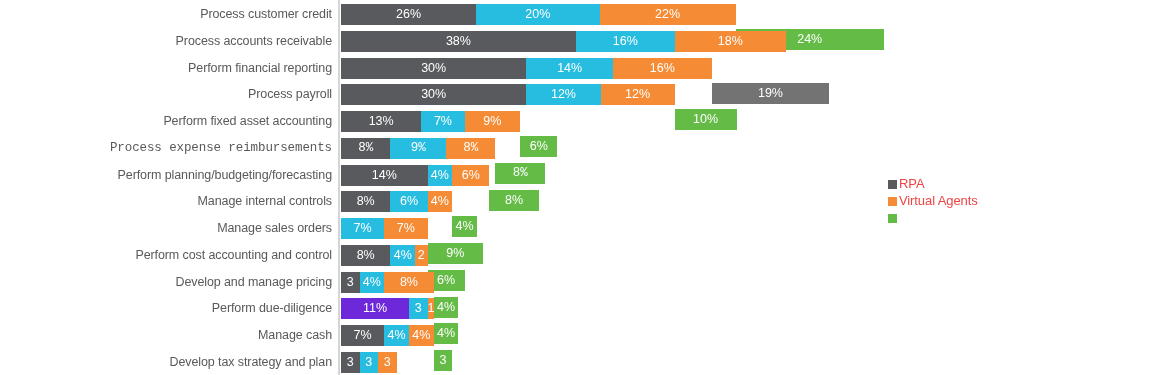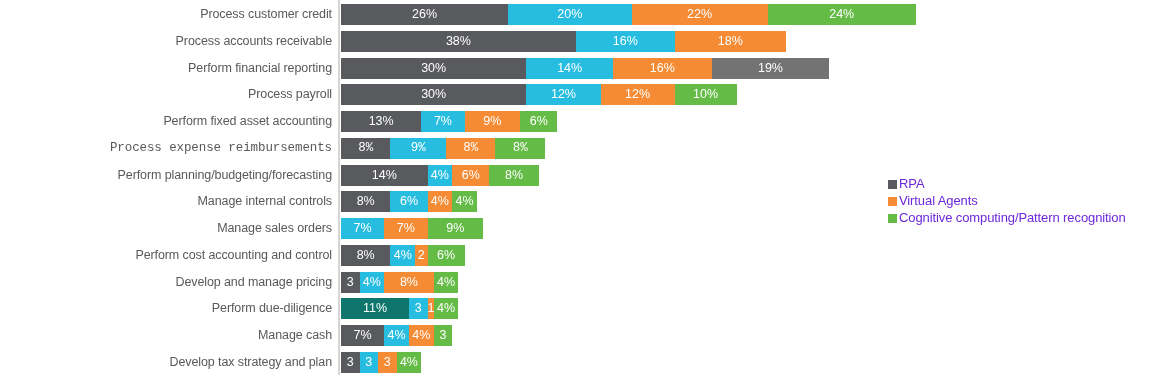--- a/index.html
+++ b/index.html
@@ -69,21 +69,21 @@
     color: #ffffff;
     font-size: 12.5px;
     text-align: center;
     overflow: hidden;
     white-space: nowrap;
     box-sizing: border-box;
   }
   .seg.s0 { background: #595a5e; }
   .seg.s1 { background: #27bde0; }
   .seg.s2 { background: #f58b34; }
-  .seg.s3 { background: #64bb46; }
+  .seg.s3 { background: #64bb46; margin-top: 25px; }
 
   .legend {
     position: absolute;
     left: 888px;
     top: 176px;
     width: 280px;
   }
   .legend-item {
     display: flex;
     flex-direction: row;
@@ -92,37 +92,37 @@
     margin-bottom: 1px;
   }
   .legend-swatch {
     width: 9px;
     height: 9px;
     flex: 0 0 9px;
     margin-right: 2px;
   }
   .legend-label {
     font-size: 13px;
-    color: #6d28d9;
+    color: #ef4444;
     line-height: 16px;
     white-space: nowrap;
     letter-spacing: -0.1px;
   }
 </style>
 </head>
 <body>
 
 <div id="chart-root">
   <div class="plot-area">
     <div class="axis-line"></div>
     <div id="rows">
         <div class="bar-row" style="top: 4px;">
           <div class="cat-label">Process customer credit</div>
           <div class="bar-track">
-            <div class="seg s0" style="width: 167px; background: rgb(89, 90, 94);">26%</div>
+            <div class="seg s0" style="width: 135px; background: rgb(89, 90, 94);">26%</div>
             <div class="seg s1" style="width: 123.6px; background: rgb(39, 189, 224);">20%</div>
             <div class="seg s2" style="width: 135.96px; background: rgb(245, 139, 52);">22%</div>
             <div class="seg s3" style="width: 148.32px; background: rgb(100, 187, 70);">24%</div>
           </div>
         </div>
         <div class="bar-row" style="top: 30.75px;">
           <div class="cat-label">Process accounts receivable</div>
           <div class="bar-track">
             <div class="seg s0" style="width: 234.84px; background: rgb(89, 90, 94);">38%</div>
             <div class="seg s1" style="width: 98.88px; background: rgb(39, 189, 224);">16%</div>
@@ -205,21 +205,21 @@
           <div class="bar-track">
             <div class="seg s0" style="width: 18.54px; background: rgb(89, 90, 94);">3</div>
             <div class="seg s1" style="width: 24.72px; background: rgb(39, 189, 224);">4%</div>
             <div class="seg s2" style="width: 49.44px; background: rgb(245, 139, 52);">8%</div>
             <div class="seg s3" style="width: 24.72px; background: rgb(100, 187, 70);">4%</div>
           </div>
         </div>
         <div class="bar-row" style="top: 298.25px;">
           <div class="cat-label">Perform due-diligence</div>
           <div class="bar-track">
-            <div class="seg s0" style="width: 67.98px; background: #0f766e;">11%</div>
+            <div class="seg s0" style="width: 67.98px; background: #6d28d9;">11%</div>
             <div class="seg s1" style="width: 18.54px; background: rgb(39, 189, 224);">3</div>
             <div class="seg s2" style="width: 6.18px; background: rgb(245, 139, 52);">1</div>
             <div class="seg s3" style="width: 24.72px; background: rgb(100, 187, 70);">4%</div>
           </div>
         </div>
         <div class="bar-row" style="top: 325px;">
           <div class="cat-label">Manage cash</div>
           <div class="bar-track">
             <div class="seg s0" style="width: 43.26px; background: rgb(89, 90, 94);">7%</div>
             <div class="seg s1" style="width: 24.72px; background: rgb(39, 189, 224);">4%</div>
@@ -242,16 +242,15 @@
       <div class="legend-item">
         <span class="legend-swatch" style="background: rgb(89, 90, 94);"></span>
         <span class="legend-label">RPA</span>
       </div>
       <div class="legend-item">
         <span class="legend-swatch" style="background: rgb(245, 139, 52);"></span>
         <span class="legend-label">Virtual Agents</span>
       </div>
       <div class="legend-item">
         <span class="legend-swatch" style="background: rgb(100, 187, 70);"></span>
-        <span class="legend-label">Cognitive computing/Pattern recognition</span>
       </div>
     </div>
 </div>
 
 </body></html>

